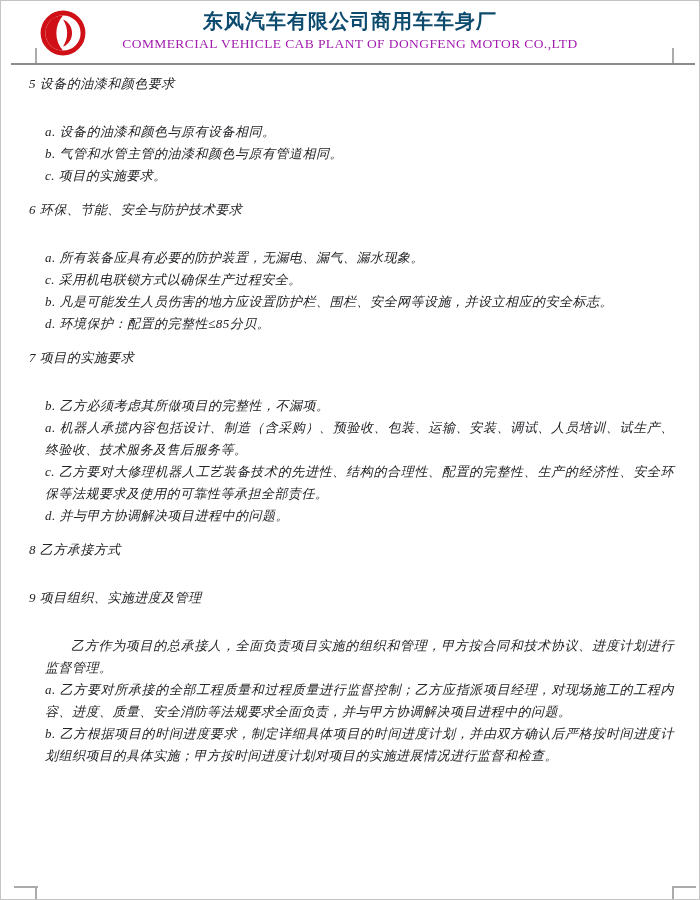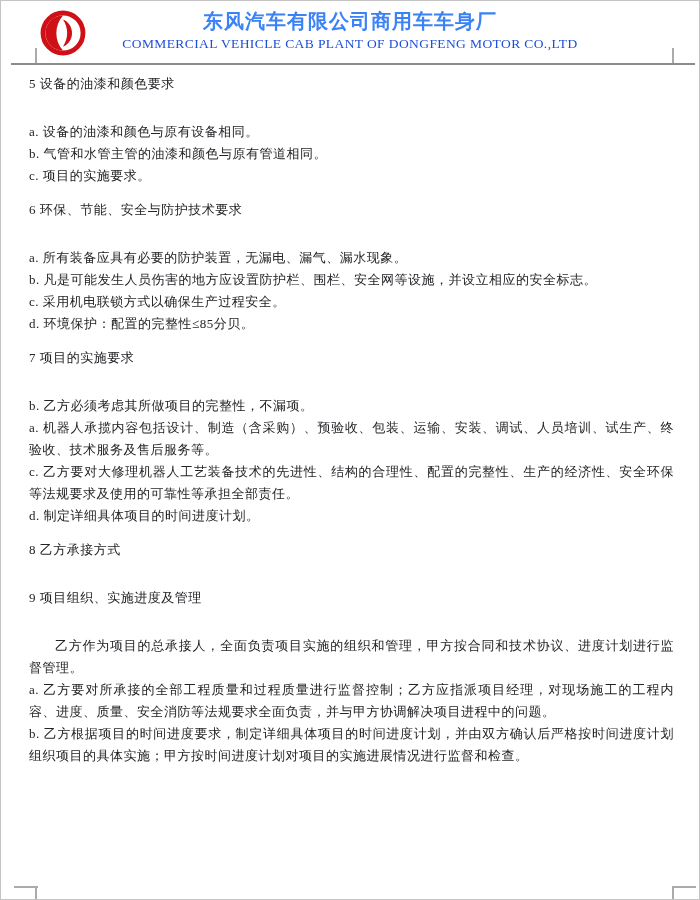--- a/index.html
+++ b/index.html
@@ -15,49 +15,50 @@
   }
   
   .header { position: absolute; left: 0; top: 0; width: 100%; height: 62px; }
   .logo {
     position: absolute; left: 38px; top: 6px; width: 48px; height: 52px;
   }
   .logo svg { width: 100%; height: 100%; }
   .titles { position: absolute; left: 0; top: 8px; width: 100%; text-align: center; }
   .company-cn {
     font-family: "Liberation Sans", sans-serif;
-    font-size: 20px; font-weight: bold; color: #3b82f6; letter-spacing: 1px;
+    font-size: 20px; font-weight: bold; color: #0c4a6e; letter-spacing: 1px;
     line-height: 24px;
   }
   .company-en {
     font-family: "Liberation Serif", serif;
-    font-size: 13.5px; color: #1d4ed8; letter-spacing: 0.4px;
+    font-size: 13.5px; color: #a21caf; letter-spacing: 0.4px;
     line-height: 18px; margin-top: 2px;
   }
   .header-divider {
     position: absolute; left: 10px; top: 62px; width: 684px; height: 2px;
     background: #8c8c8c;
   }
   
   .crop { position: absolute; background: #ababab; }
   .crop-tl-v { left: 34px; top: 47px; width: 2px; height: 15px; }
   .crop-tr-v { left: 671px; top: 47px; width: 2px; height: 15px; }
   .crop-bl-h { left: 13px; top: 885px; width: 24px; height: 2px; }
   .crop-bl-v { left: 34px; top: 885px; width: 2px; height: 15px; }
   .crop-br-h { left: 671px; top: 885px; width: 24px; height: 2px; }
   .crop-br-v { left: 671px; top: 885px; width: 2px; height: 15px; }
   
   .doc-body {
     position: absolute; left: 28px; top: 72px; width: 645px;
     color: #242428;
     font-size: 13px; line-height: 22px; letter-spacing: 0.5px;
+    font-style: italic;
   }
   .doc-section { margin-bottom: 12px; }
   .sec-heading { margin: 0 0 26px 0; white-space: nowrap; }
-  .doc-par { text-align: justify; }
+  .doc-par { text-align: justify; margin-left: 16px; }
   .doc-par.indent { text-indent: 2em; }
 </style>
 </head>
 <body>
 
 <div class="page">
 
   <header class="header">
     <div class="logo">
       <svg viewBox="0 0 60 60" aria-hidden="true">
@@ -83,30 +84,30 @@
   <main class="doc-body">
       <section class="doc-section">
         <div class="sec-heading">5 设备的油漆和颜色要求</div>
         <p class="doc-par">a. 设备的油漆和颜色与原有设备相同。</p>
         <p class="doc-par">b. 气管和水管主管的油漆和颜色与原有管道相同。</p>
         <p class="doc-par">c. 项目的实施要求。</p>
       </section>
       <section class="doc-section">
         <div class="sec-heading">6 环保、节能、安全与防护技术要求</div>
         <p class="doc-par">a. 所有装备应具有必要的防护装置，无漏电、漏气、漏水现象。</p>
+        <p class="doc-par">c. 采用机电联锁方式以确保生产过程安全。</p>
         <p class="doc-par">b. 凡是可能发生人员伤害的地方应设置防护栏、围栏、安全网等设施，并设立相应的安全标志。</p>
-        <p class="doc-par">c. 采用机电联锁方式以确保生产过程安全。</p>
         <p class="doc-par">d. 环境保护：配置的完整性≤85分贝。</p>
       </section>
       <section class="doc-section">
         <div class="sec-heading">7 项目的实施要求</div>
         <p class="doc-par">b. 乙方必须考虑其所做项目的完整性，不漏项。</p>
         <p class="doc-par">a. 机器人承揽内容包括设计、制造（含采购）、预验收、包装、运输、安装、调试、人员培训、试生产、终验收、技术服务及售后服务等。</p>
         <p class="doc-par">c. 乙方要对大修理机器人工艺装备技术的先进性、结构的合理性、配置的完整性、生产的经济性、安全环保等法规要求及使用的可靠性等承担全部责任。</p>
-        <p class="doc-par">d. 制定详细具体项目的时间进度计划。</p>
+        <p class="doc-par">d. 并与甲方协调解决项目进程中的问题。</p>
       </section>
       <section class="doc-section">
         <div class="sec-heading">8 乙方承接方式</div>
       </section>
       <section class="doc-section">
         <div class="sec-heading">9 项目组织、实施进度及管理</div>
         <p class="doc-par indent">乙方作为项目的总承接人，全面负责项目实施的组织和管理，甲方按合同和技术协议、进度计划进行监督管理。</p>
         <p class="doc-par">a. 乙方要对所承接的全部工程质量和过程质量进行监督控制；乙方应指派项目经理，对现场施工的工程内容、进度、质量、安全消防等法规要求全面负责，并与甲方协调解决项目进程中的问题。</p>
         <p class="doc-par">b. 乙方根据项目的时间进度要求，制定详细具体项目的时间进度计划，并由双方确认后严格按时间进度计划组织项目的具体实施；甲方按时间进度计划对项目的实施进展情况进行监督和检查。</p>
       </section>

